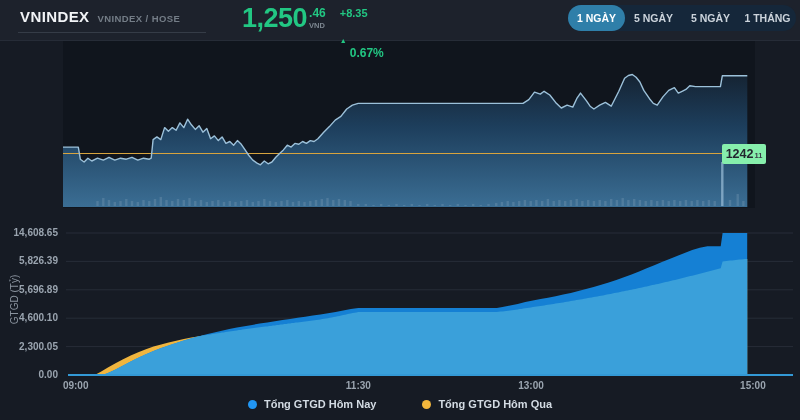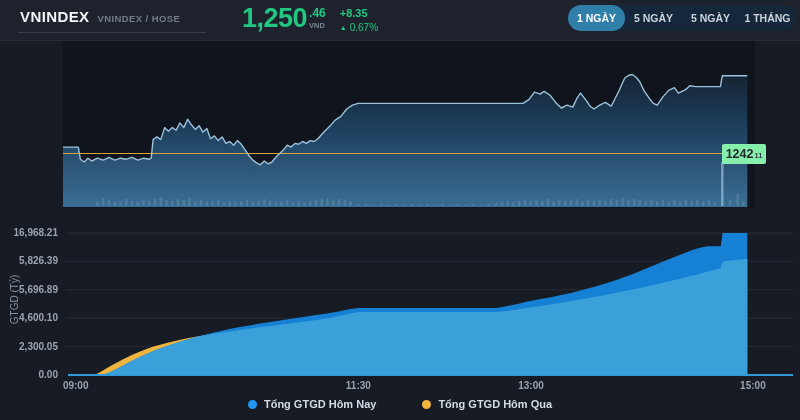--- a/index.html
+++ b/index.html
@@ -13,21 +13,21 @@
   #title-underline{position:absolute;left:18px;top:32px;width:188px;height:1px;background:#353c47;}
   #price-group{position:absolute;left:242px;top:3px;display:flex;align-items:flex-start;}
   #price-main{color:#22c783;font-size:27px;font-weight:bold;line-height:30px;letter-spacing:-.5px;}
   .price-side{display:flex;flex-direction:column;margin-left:2px;margin-top:4px;}
   #price-frac{color:#22c783;font-size:12px;font-weight:bold;line-height:12px;}
   #price-unit{color:#7d8791;font-size:7.5px;font-weight:bold;margin-top:2px;}
   #change-group{display:flex;flex-direction:column;margin-left:14px;margin-top:4px;}
   #change-value{color:#22c783;font-size:11px;font-weight:bold;line-height:13px;}
   .pct-row{display:flex;align-items:center;gap:3px;margin-top:2px;}
   #up-arrow{color:#22c783;font-size:7px;line-height:8px;}
-  #change-percent{color:#22c783;font-size:10px;font-weight:normal;}
+  #change-percent{color:#22c783;font-size:12px;font-weight:bold;margin-top:24px;}
   #range-buttons{position:absolute;left:568px;top:5px;width:228px;height:26px;background:#15273a;border-radius:13px;display:flex;align-items:center;}
   .range-btn{flex:1;height:26px;display:flex;align-items:center;justify-content:center;color:#ccd4dc;font-size:10.5px;font-weight:bold;border-radius:13px;cursor:pointer;white-space:nowrap;}
   .range-btn.active{background:#2f7fa9;color:#ffffff;}
   
   #chart-canvas{position:absolute;left:0;top:0;}
   
   #ref-label{position:absolute;left:722px;top:144px;width:44px;height:20px;background:#86efac;border-radius:2px;display:flex;align-items:center;justify-content:center;z-index:5;}
   #ref-main{color:#23272f;font-size:12.5px;font-weight:bold;}
   #ref-frac{color:#3c404a;font-size:7.5px;font-weight:bold;margin-left:1px;margin-top:2px;}
   
@@ -205,21 +205,21 @@
     <span id="ref-frac">11</span>
   </div>
 
   <div id="gtgd-axis-title">GTGD (Tỷ)</div>
   <div id="yticks">
       <div class="ytick" style="left: 0px; top: 369px;">0.00</div>
       <div class="ytick" style="left: 0px; top: 340.6px;">2,300.05</div>
       <div class="ytick" style="left: 0px; top: 312.2px;">4,600.10</div>
       <div class="ytick" style="left: 0px; top: 283.8px;">5,696.89</div>
       <div class="ytick" style="left: 0px; top: 255.4px;">5,826.39</div>
-      <div class="ytick" style="left: 0px; top: 227px;">16,968.21</div>
+      <div class="ytick" style="left: 0px; top: 227px;">14,608.65</div>
     </div>
   <div id="xticks">
       <div class="xtick" style="left: 75.691px;">09:00</div>
       <div class="xtick" style="left: 358.344px;">11:30</div>
       <div class="xtick" style="left: 530.971px;">13:00</div>
       <div class="xtick" style="left: 752.92px;">15:00</div>
     </div>
 
   <div id="legend">
       <div class="legend-item">

